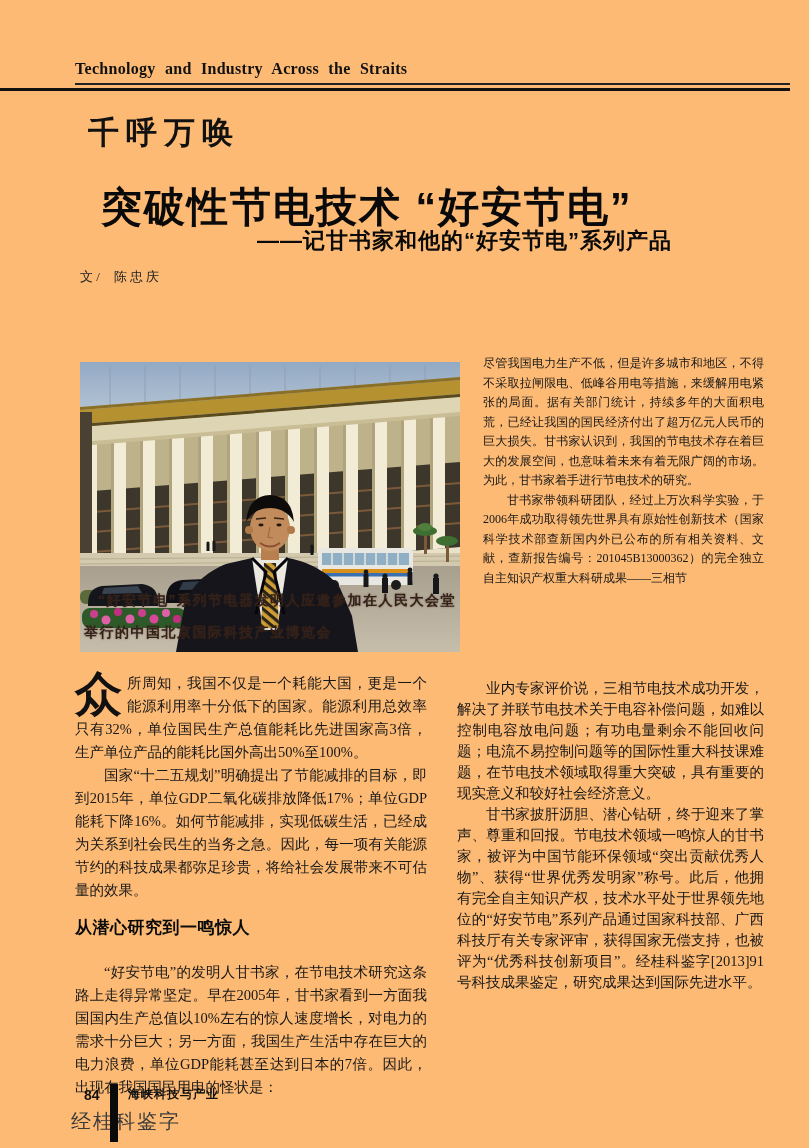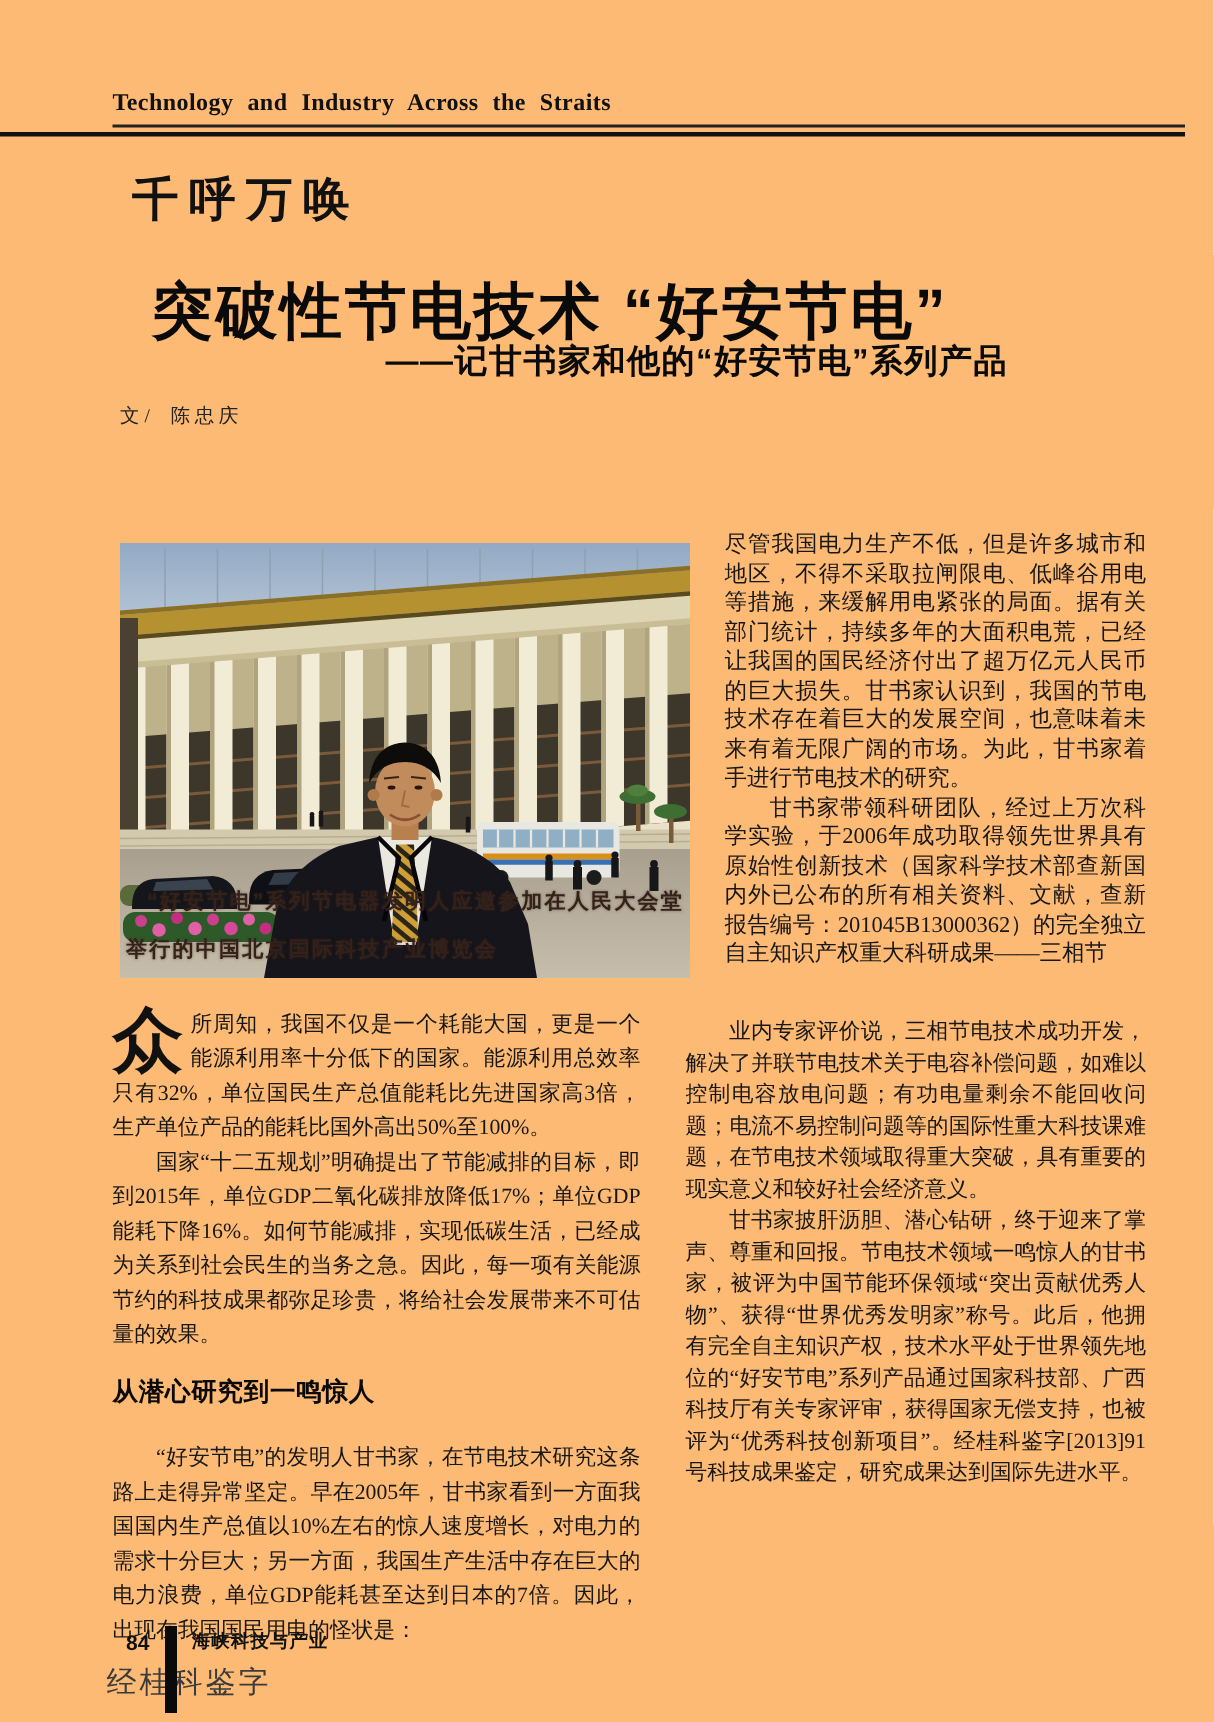--- a/index.html
+++ b/index.html
@@ -45,21 +45,21 @@
     font-family:"Liberation Sans","DejaVu Sans",sans-serif;
     font-weight:bold;color:#33211a;white-space:nowrap;
     text-shadow:0 0 2px rgba(70,40,25,.55);
   }
   .caption.l1{left:18px;top:230px;font-size:14px;letter-spacing:1.5px;}
   .caption.l2{left:4px;top:262px;font-size:14px;letter-spacing:1.5px;}
   
   .col{position:absolute;text-align:justify;color:#171717;}
   .col p{margin:0;}
   .col p.indent{text-indent:2em;}
-  .right-top{left:483px;top:354px;width:281px;height:324px;overflow:hidden;font-size:15px;line-height:19.5px;}
+  .right-top{left:483px;top:354px;width:281px;height:324px;overflow:hidden;font-size:12px;line-height:19.5px;}
   .right-bottom{left:457px;top:678px;width:307px;font-size:14.5px;line-height:21px;}
   .left-bottom{left:75px;top:672px;width:352px;font-size:14.5px;line-height:23px;}
   .dropcap{
     float:left;font-size:47px;line-height:40px;font-weight:bold;
     padding:2px 5px 0 0;color:#111;
   }
   .section-heading{
     margin:14px 0 22px 0;
     font-family:Liberation Sans, sans-serif;
     font-size:17px;font-weight:bold;color:#0a0a0a;letter-spacing:.5px;

